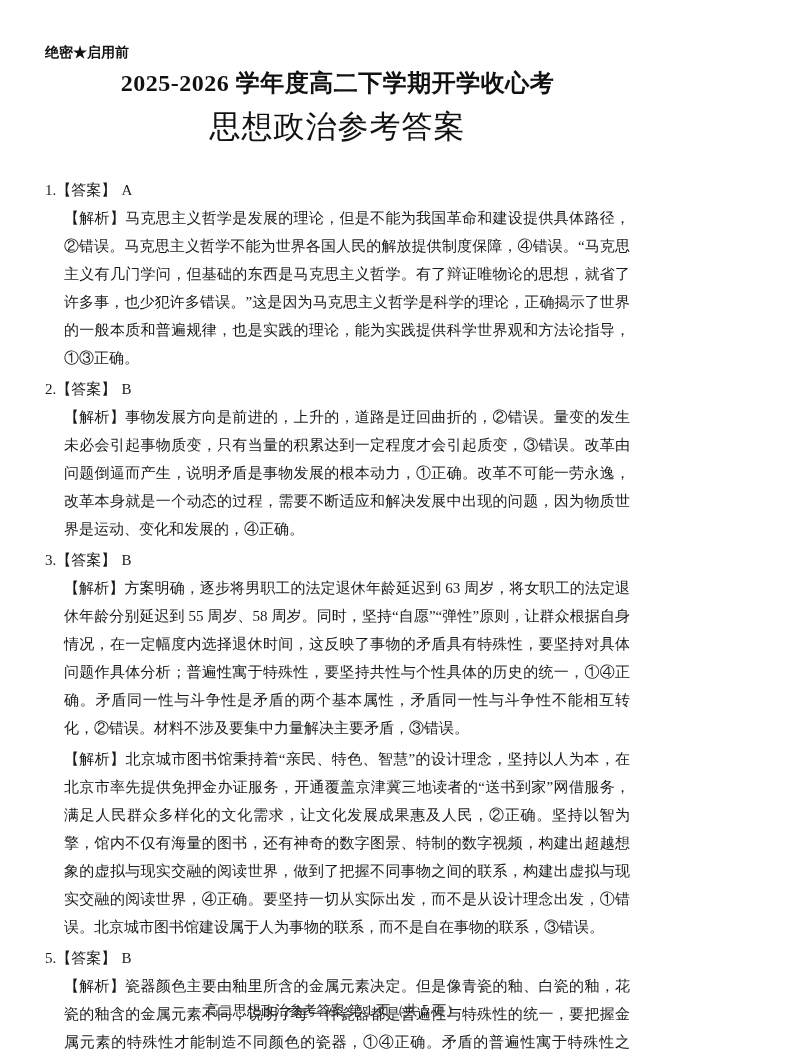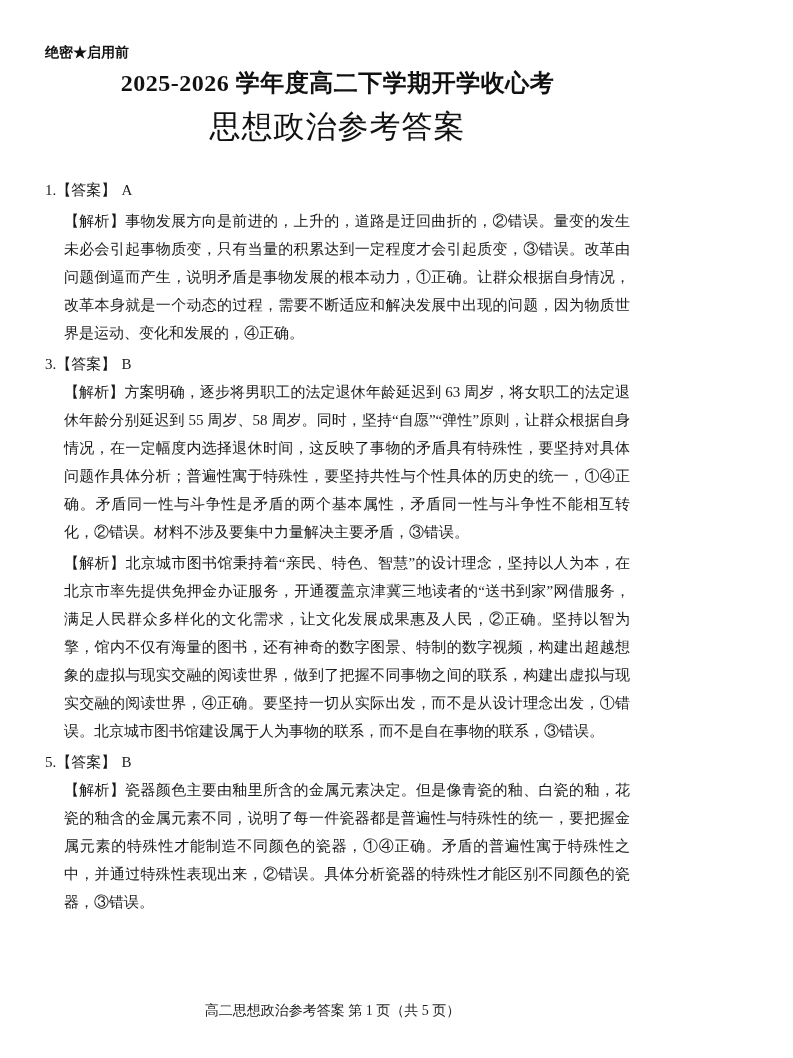--- a/index.html
+++ b/index.html
@@ -82,24 +82,26 @@
   <div class="security-notice">绝密★启用前</div>
 
   <div class="exam-title">2025-2026 学年度高二下学期开学收心考</div>
 
   <div class="answer-sheet-title">思想政治参考答案</div>
 
   <div class="answers-list">
 
     <div class="answer-item">
       <div class="answer-line"><span>1.</span><span>【答案】</span><span class="answer-value">A</span></div>
+      <p class="analysis"><span>【解析】</span><span>马克思主义哲学是发展的理论，但是不能为我国革命和建设提供具体路径，②错误。马克思主义哲学不能为世界各国人民的解放提供制度保障，④错误。“马克思主义有几门学问，但基础的东西是马克思主义哲学。有了辩证唯物论的思想，就省了许多事，也少犯许多错误。”这是因为马克思主义哲学是科学的理论，正确揭示了世界的一般本质和普遍规律，也是实践的理论，能为实践提供科学世界观和方法论指导，①③正确。</span></p>
     </div>
 
     <div class="answer-item">
-      <p class="analysis"><span>【解析】</span><span>事物发展方向是前进的，上升的，道路是迂回曲折的，②错误。量变的发生未必会引起事物质变，只有当量的积累达到一定程度才会引起质变，③错误。改革由问题倒逼而产生，说明矛盾是事物发展的根本动力，①正确。让群众根据自身情况，改革本身就是一个动态的过程，需要不断适应和解决发展中出现的问题，因为物质世界是运动、变化和发展的，④正确。</span></p>
+      <div class="answer-line"><span>2.</span><span>【答案】</span><span class="answer-value">B</span></div>
+      <p class="analysis"><span>【解析】</span><span>事物发展方向是前进的，上升的，道路是迂回曲折的，②错误。量变的发生未必会引起事物质变，只有当量的积累达到一定程度才会引起质变，③错误。改革由问题倒逼而产生，说明矛盾是事物发展的根本动力，①正确。改革不可能一劳永逸，改革本身就是一个动态的过程，需要不断适应和解决发展中出现的问题，因为物质世界是运动、变化和发展的，④正确。</span></p>
     </div>
 
     <div class="answer-item">
       <div class="answer-line"><span>3.</span><span>【答案】</span><span class="answer-value">B</span></div>
       <p class="analysis"><span>【解析】</span><span>方案明确，逐步将男职工的法定退休年龄延迟到 63 周岁，将女职工的法定退休年龄分别延迟到 55 周岁、58 周岁。同时，坚持“自愿”“弹性”原则，让群众根据自身情况，在一定幅度内选择退休时间，这反映了事物的矛盾具有特殊性，要坚持对具体问题作具体分析；普遍性寓于特殊性，要坚持共性与个性具体的历史的统一，①④正确。矛盾同一性与斗争性是矛盾的两个基本属性，矛盾同一性与斗争性不能相互转化，②错误。材料不涉及要集中力量解决主要矛盾，③错误。</span></p>
     </div>
 
     <div class="answer-item">
       <p class="analysis"><span>【解析】</span><span>北京城市图书馆秉持着“亲民、特色、智慧”的设计理念，坚持以人为本，在北京市率先提供免押金办证服务，开通覆盖京津冀三地读者的“送书到家”网借服务，满足人民群众多样化的文化需求，让文化发展成果惠及人民，②正确。坚持以智为擎，馆内不仅有海量的图书，还有神奇的数字图景、特制的数字视频，构建出超越想象的虚拟与现实交融的阅读世界，做到了把握不同事物之间的联系，构建出虚拟与现实交融的阅读世界，④正确。要坚持一切从实际出发，而不是从设计理念出发，①错误。北京城市图书馆建设属于人为事物的联系，而不是自在事物的联系，③错误。</span></p>
     </div>

